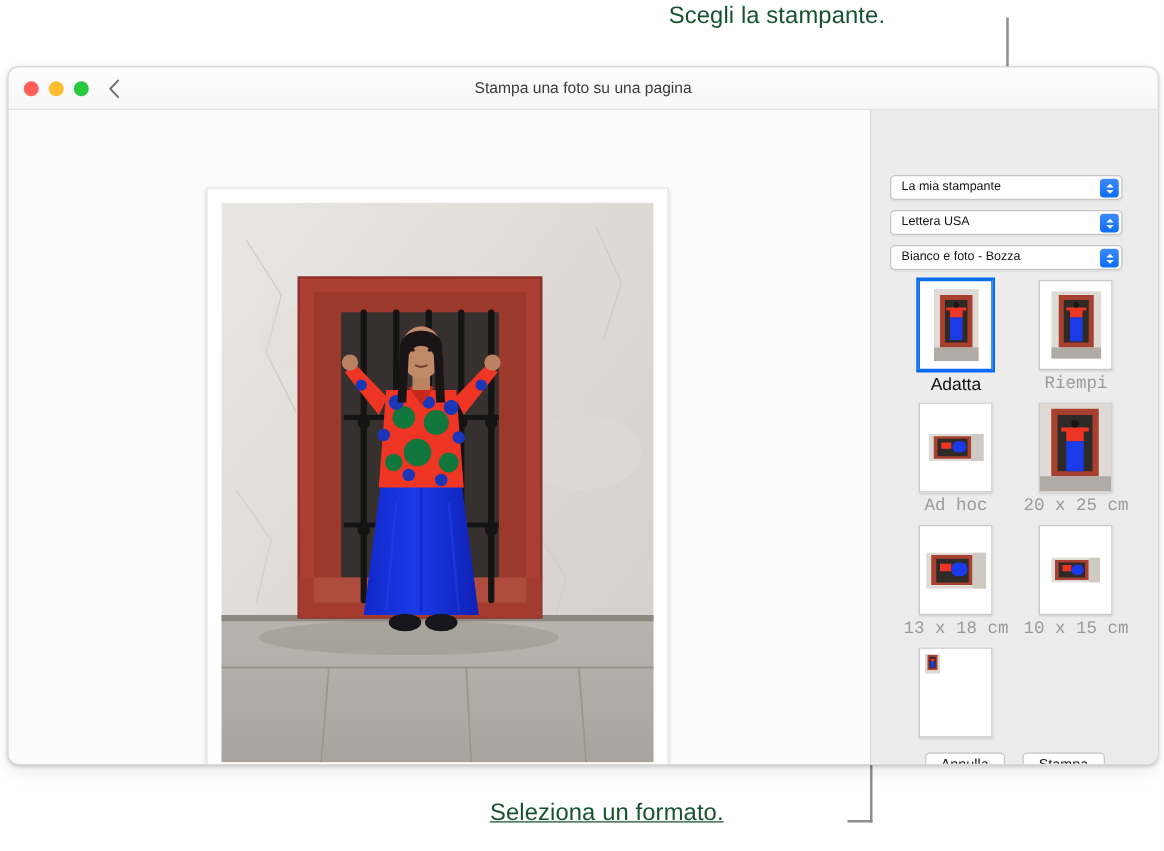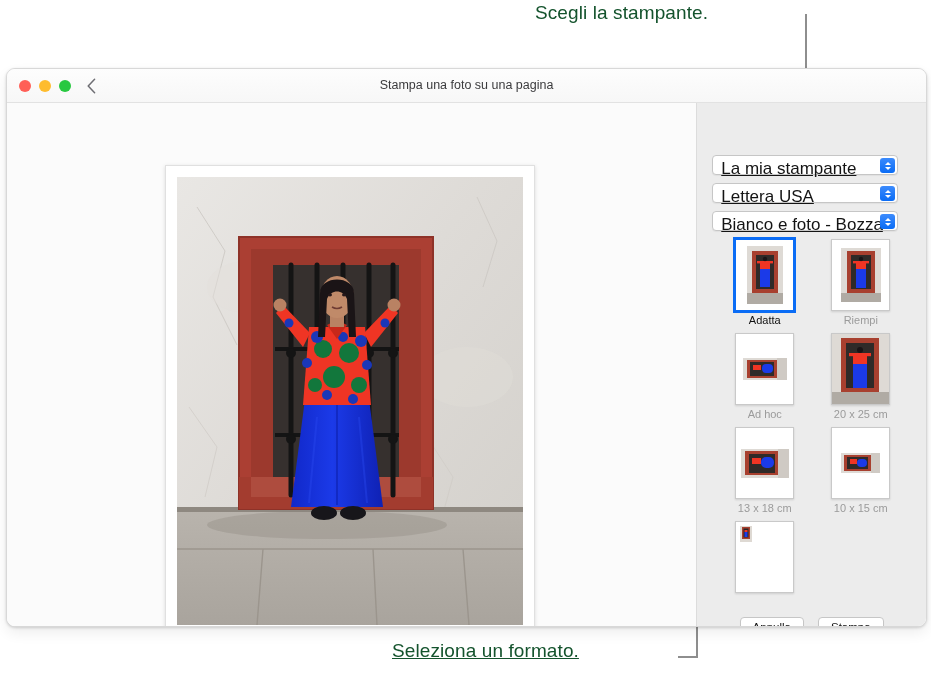--- a/index.html
+++ b/index.html
@@ -21,21 +21,21 @@
     white-space:nowrap;
   }
   #callout-top{ left:535px; top:2px; }
   #callout-bottom{ left:392px; top:640px;text-decoration:underline; }
 
   .leader{position:absolute;background:#8e8e8e;}
 
   
   .window{
     position:absolute;
-    left:6px; top:68px;
+    left:6px; top:53px;
     width:919px; height:557px;
     background:#fbfbfb;
     border:1px solid #d8d8d8;
     border-radius:9px;
     box-shadow:0 1px 3px rgba(0,0,0,.16), 0 6px 14px rgba(0,0,0,.07);
     overflow:hidden;
   }
   .titlebar{
     position:relative;
     height:33px;
@@ -110,24 +110,23 @@
     height:20px;
     background:#ffffff;
     border:1px solid #c6c6c6;
     border-radius:4px;
     box-shadow:0 1px 1px rgba(0,0,0,.05);
     box-sizing:border-box;
   }
   .popup .lbl{
     position:absolute;
     left:8px; top:3px;
-    font-size:17px;
+    font-size:10px;
     color:#141414;
     white-space:nowrap;
-    text-decoration:underline;
   }
   .popup .stepper{
     position:absolute;
     right:2px; top:2px;
     width:15px;height:15px;
     border-radius:3px;
     background:linear-gradient(#3c8bfd,#0a6cf5);
     display:flex;flex-direction:column;
     align-items:center;justify-content:center;
     gap:2px;
@@ -166,26 +165,26 @@
     overflow:hidden;
     position:relative;
   }
   .thumb-cell.selected .thumb-box{
     outline:2.5px solid #0a6cf5;
     outline-offset:0px;
     border-color:#0a6cf5;
   }
   .thumb-label{
     margin-top:3px;
-    font-size:11px;
+    font-size:14px;
     color:#3a3a3a;
     white-space:nowrap;
   }
   .thumb-cell.selected .thumb-label{color:#111;}
-  .thumb-cell.dim .thumb-label{color:#9b9b9b;}
+  .thumb-cell.dim .thumb-label{color:#9b9b9b;font-family:Liberation Mono, monospace;}
 
   .tbimg{display:block;}
 
   .actions{
     position:absolute;
     left:0;right:0;
     top:514px;
     display:flex;justify-content:center;gap:14px;
   }
   .btn{

